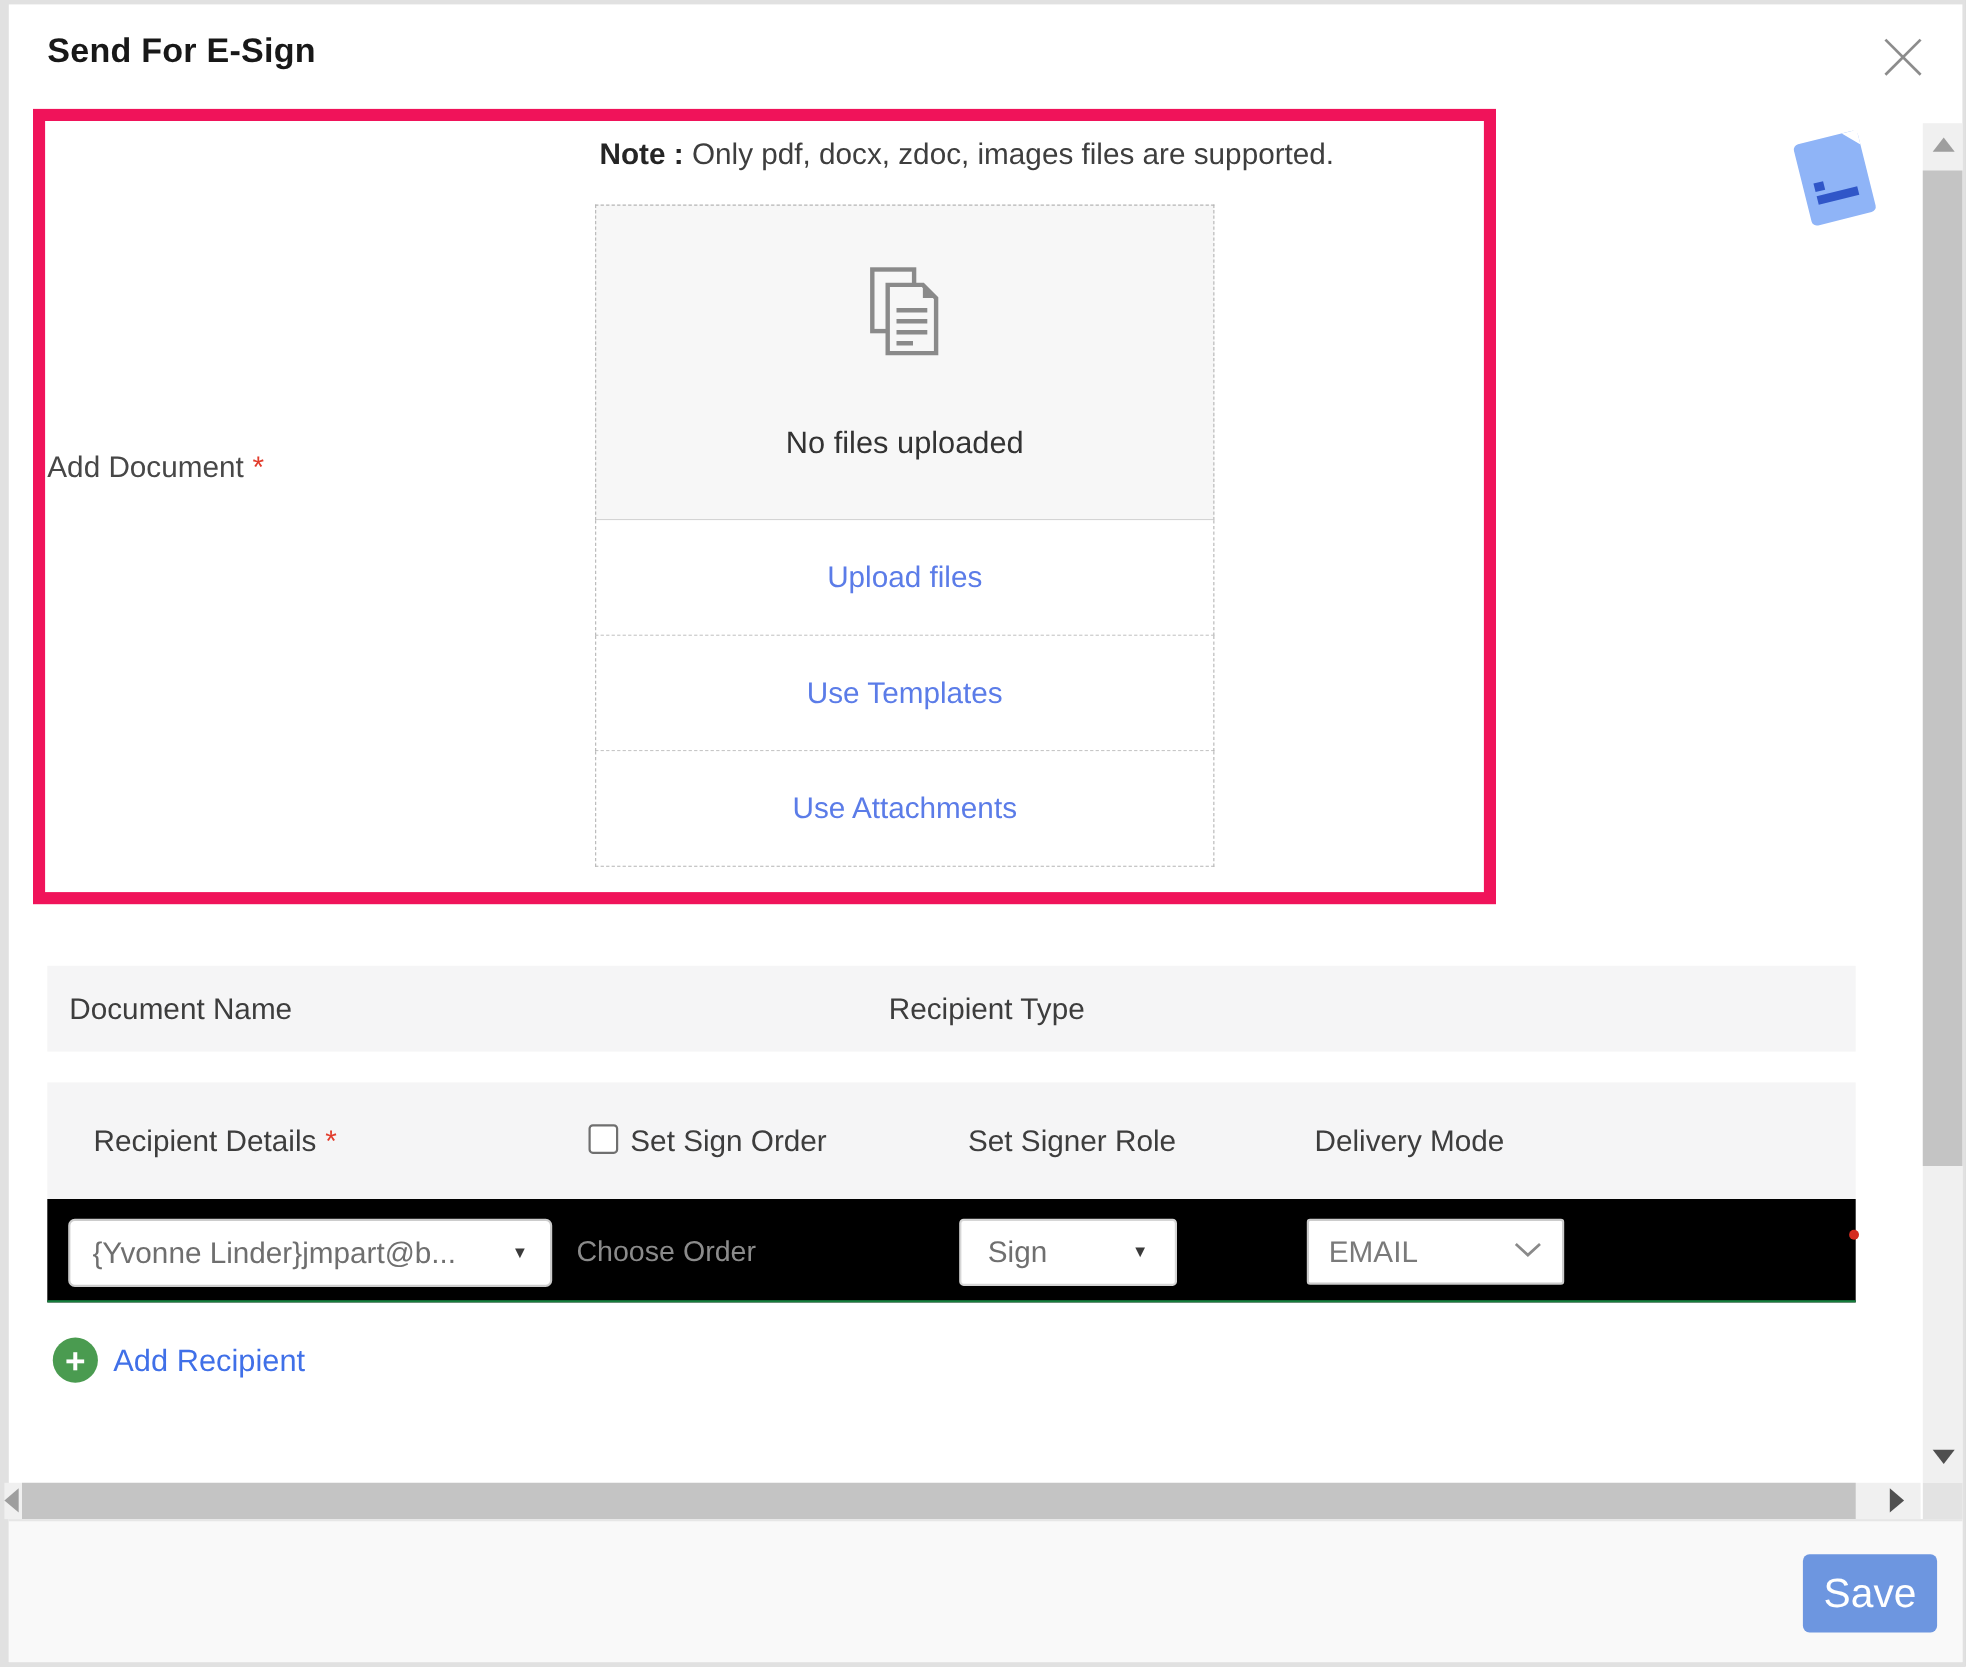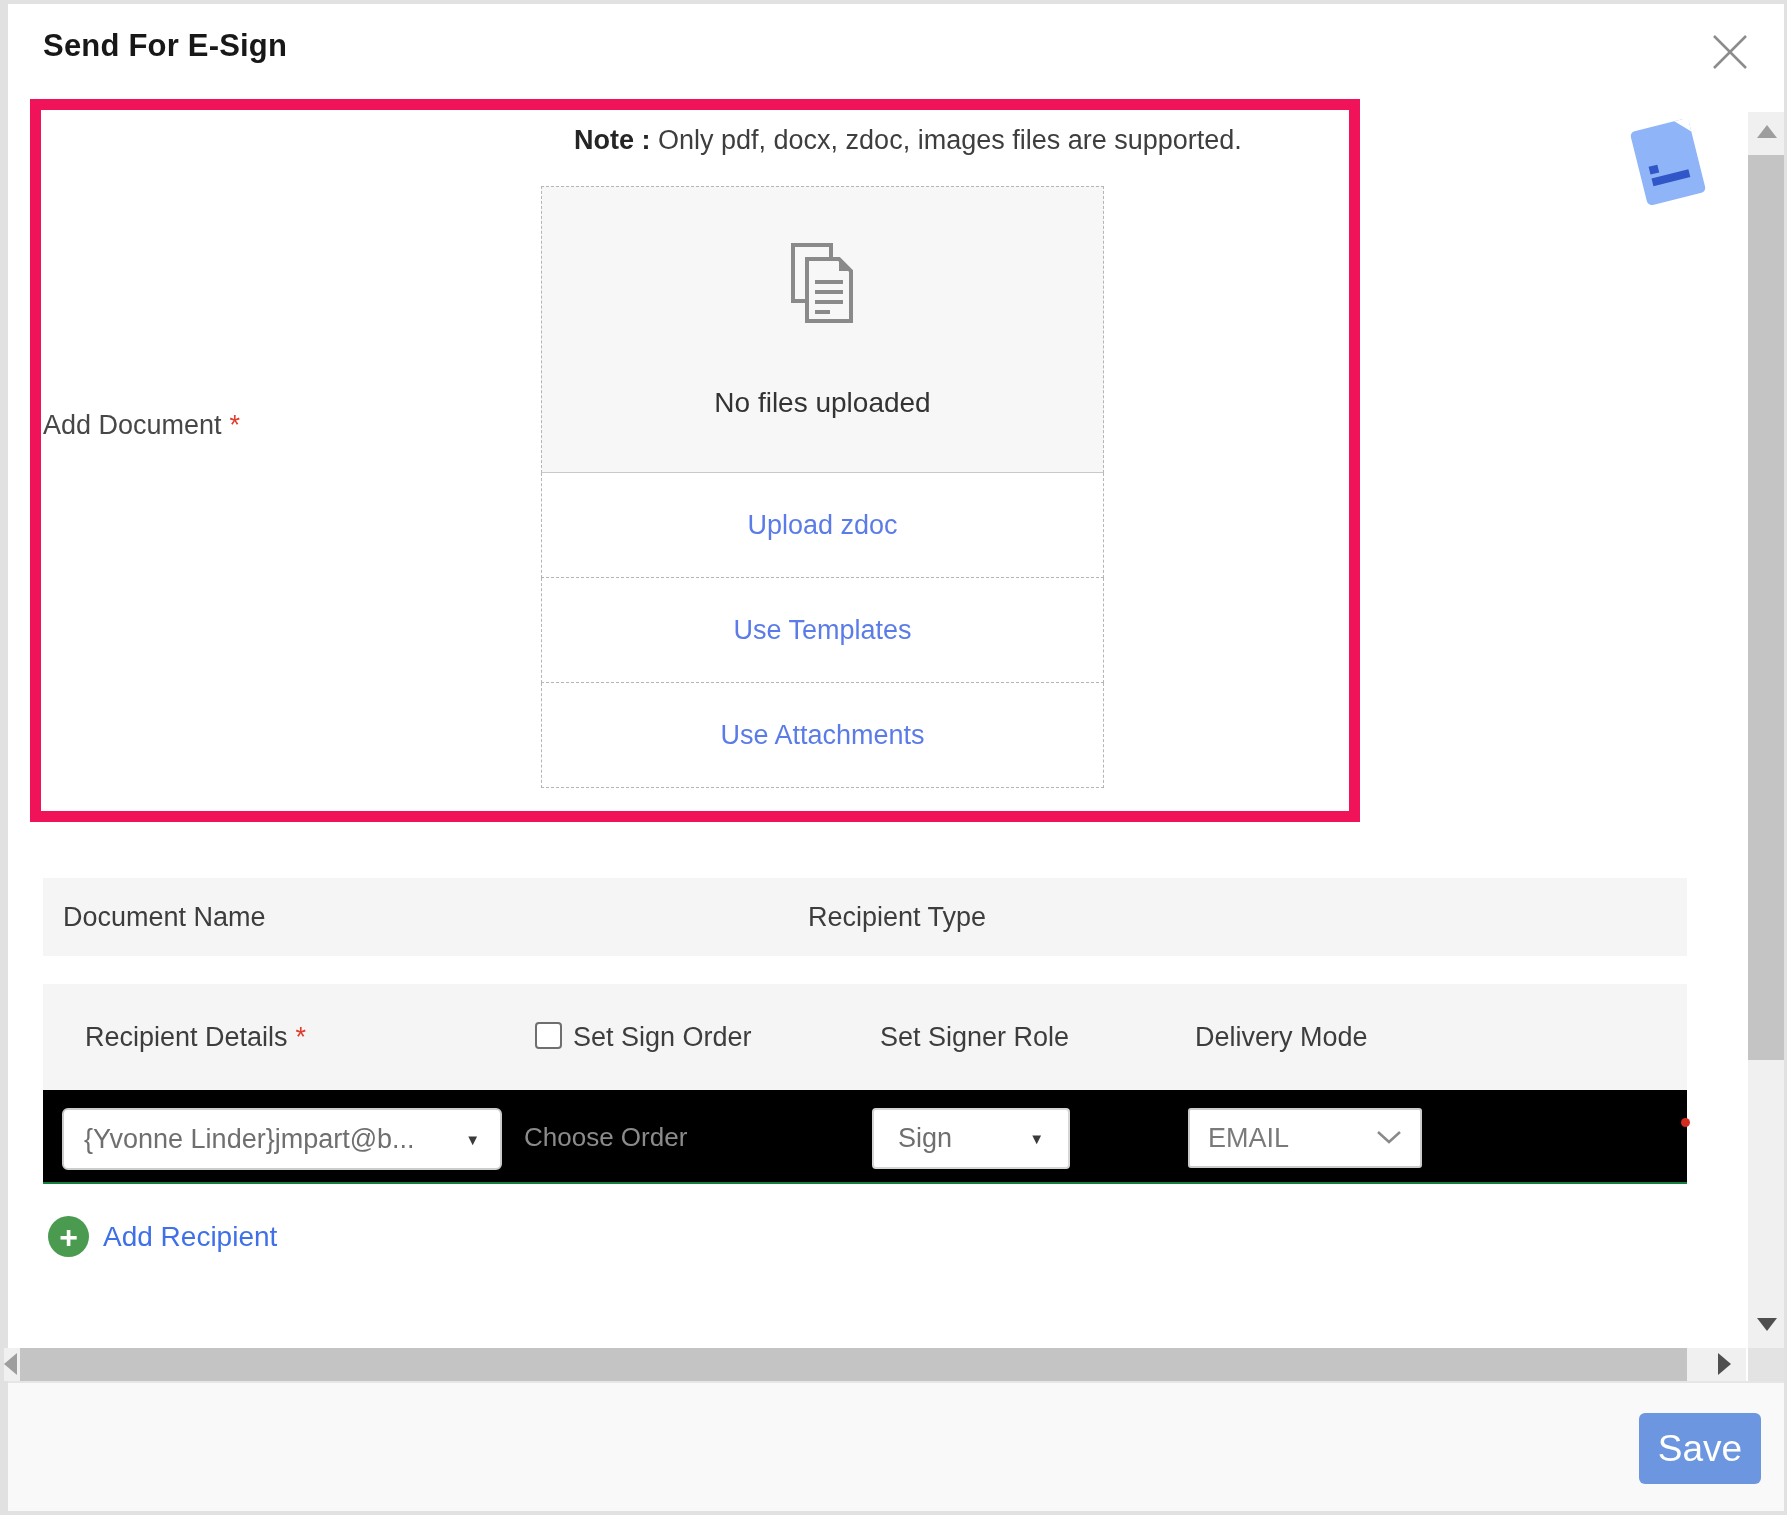--- a/index.html
+++ b/index.html
@@ -8,21 +8,21 @@
   .modal{position:absolute;left:8px;top:4px;right:3px;bottom:4px;background:#ffffff;}
   
   .abs{position:absolute;}
 
   .title{left:43px;top:28px;font-size:31px;font-weight:700;color:#181818;letter-spacing:.2px;}
 
   .close-btn{left:1704px;top:26px;width:52px;height:52px;cursor:pointer;}
 
   .redbox{left:30px;top:99px;width:1330px;height:723px;border:11px solid #f0135a;}
 
-  .note{left:545px;top:125px;font-size:27px;color:#3e3e3e;white-space:nowrap;margin-left:29px;}
+  .note{left:545px;top:125px;font-size:27px;color:#3e3e3e;white-space:nowrap;}
   .note b{color:#252525;font-weight:700;}
 
   .upload-panel{left:541px;top:186px;width:563px;}
   .files-box{position:relative;width:563px;height:287px;background:#f7f7f7;
     border:1px dashed #b5b5b5;border-bottom:1px solid #c9c9c9;}
   .files-box .doc-ic{position:absolute;left:50%;top:55px;transform:translateX(-50%);}
   .files-box .empty-text{position:absolute;left:0;right:0;top:200px;text-align:center;
     font-size:28px;color:#333333;}
   .upload-opt{position:relative;width:563px;height:105px;background:#ffffff;
     border-left:1px dashed #b5b5b5;border-right:1px dashed #b5b5b5;border-bottom:1px dashed #b5b5b5;
@@ -123,21 +123,21 @@
           <path d="M49 17 l12 12 h-12 z" fill="#8a8a8a"></path>
           <line x1="25" y1="40" x2="53" y2="40" stroke="#8a8a8a" stroke-width="4"></line>
           <line x1="25" y1="50" x2="53" y2="50" stroke="#8a8a8a" stroke-width="4"></line>
           <line x1="25" y1="60" x2="53" y2="60" stroke="#8a8a8a" stroke-width="4"></line>
           <line x1="25" y1="70" x2="40" y2="70" stroke="#8a8a8a" stroke-width="4"></line>
         </svg>
       </span>
       <div class="empty-text">No files uploaded</div>
     </div>
     <div class="upload-opt">
-      <span>Upload zdoc</span>
+      <span>Upload files</span>
     </div>
     <div class="upload-opt">
       <span>Use Templates</span>
     </div>
     <div class="upload-opt">
       <span>Use Attachments</span>
     </div>
   </div>
 
   <div class="abs add-doc-label">

